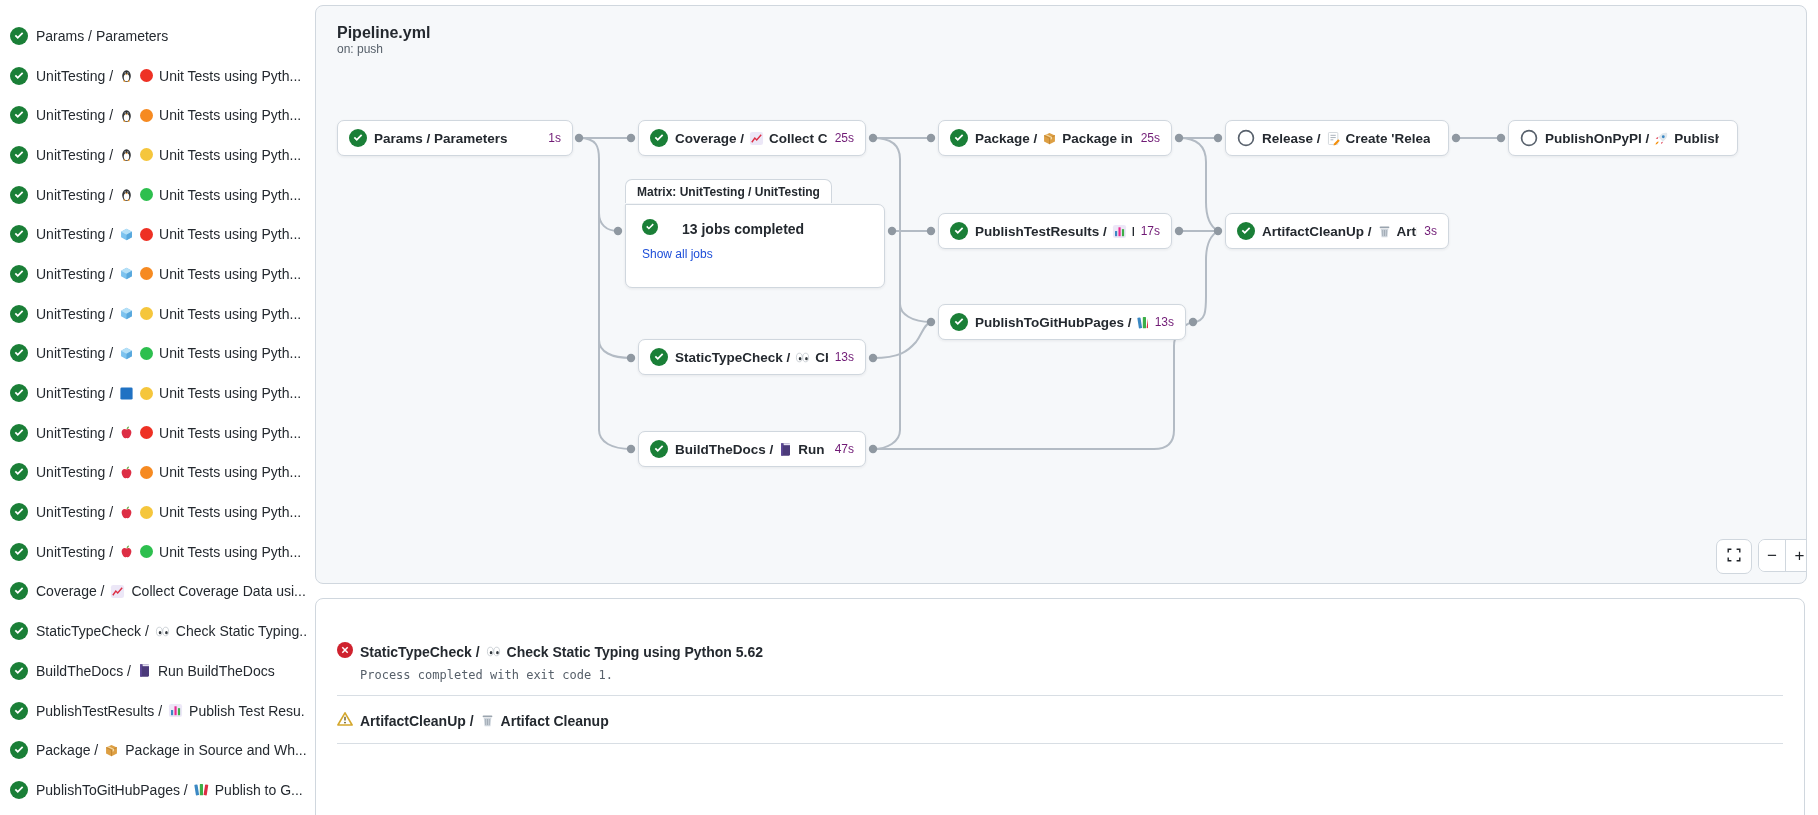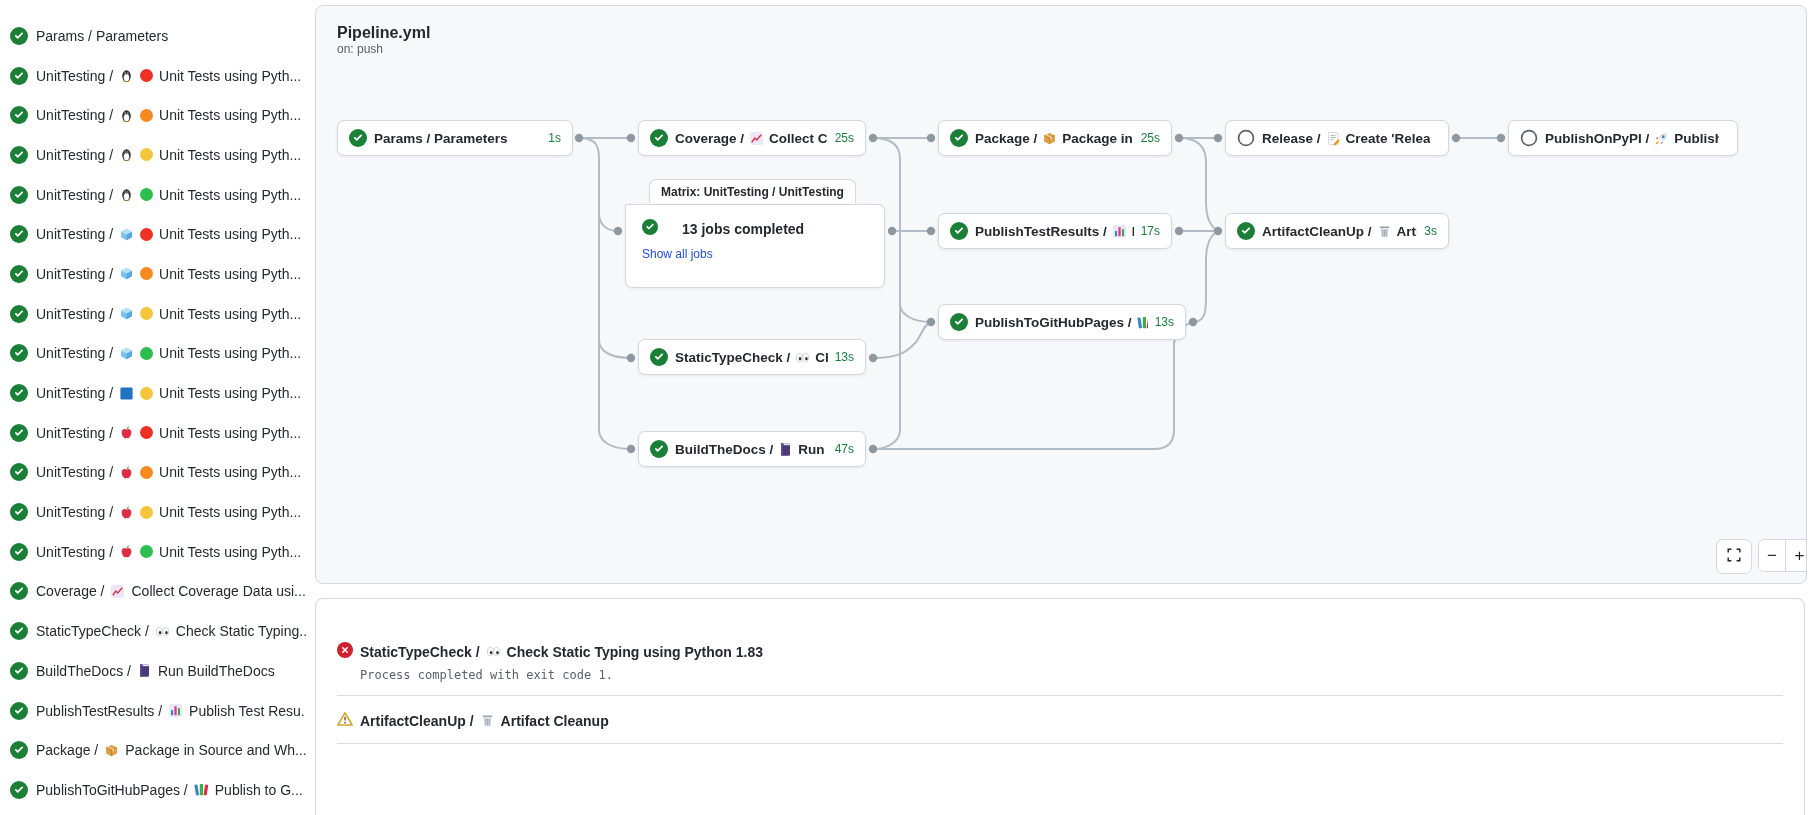--- a/index.html
+++ b/index.html
@@ -24,25 +24,25 @@
   .g-title{position:absolute;left:21px;top:18px;font-size:16px;font-weight:700;color:#24292f;}
   .g-trigger{position:absolute;left:21px;top:36px;font-size:12px;color:#57606a;}
   svg.edges{position:absolute;left:0;top:0;}
   .node{position:absolute;height:36px;background:#fff;border:1px solid #d0d7de;border-radius:7px;
     box-shadow:0 1px 3px rgba(31,35,40,.07);display:flex;align-items:center;gap:7px;
     padding:0 11px;box-sizing:border-box;cursor:pointer;}
   .node .nst{display:flex;flex:0 0 auto;}
   .nlabel{display:flex;align-items:center;gap:5px;font-weight:600;font-size:13.5px;
     white-space:nowrap;overflow:hidden;}
   .nico{display:flex;flex:0 0 auto;}
-  .ndur{margin-left:auto;font-size:12px;color:#15803d;flex:0 0 auto;}
+  .ndur{margin-left:auto;font-size:12px;color:#701a75;flex:0 0 auto;}
   
   .matrix-tab{position:absolute;left:309px;top:173px;background:#fff;border:1px solid #d0d7de;
     border-bottom:none;border-radius:7px 7px 0 0;padding:5px 11px 4px;font-size:12px;font-weight:600;
-    z-index:2;cursor:pointer;margin-left:24px;}
+    z-index:2;cursor:pointer;}
   .matrix-card{position:absolute;left:309px;top:198px;width:260px;height:84px;background:#fff;
     border:1px solid #d0d7de;border-radius:0 7px 7px 7px;box-shadow:0 1px 3px rgba(31,35,40,.07);
     box-sizing:border-box;padding:14px 16px;}
   .matrix-row{display:flex;align-items:center;gap:24px;font-weight:600;font-size:14px;}
   .mshow{display:inline-block;margin-top:9px;font-size:12px;color:#1d4ed8;cursor:pointer;}
   
   .fs-btn{position:absolute;left:1400px;top:533px;width:34px;height:33px;background:#fff;
     border:1px solid #d0d7de;border-radius:7px;display:flex;align-items:center;justify-content:center;cursor:pointer;}
   .zoom-group{position:absolute;left:1442px;top:533px;display:flex;border:1px solid #d0d7de;
     border-radius:7px;overflow:hidden;background:#fff;}
@@ -768,21 +768,21 @@
       <span class="an-ttl">
         <span class="an-prefix">StaticTypeCheck /</span>
         <span class="nico an-jobicon">
               <svg viewBox="0 0 16 16" width="15" height="15">
                 <ellipse cx="4.6" cy="8" rx="3.1" ry="4.6" fill="#fff" stroke="#aab2ba" stroke-width=".6"></ellipse>
                 <ellipse cx="11.4" cy="8" rx="3.1" ry="4.6" fill="#fff" stroke="#aab2ba" stroke-width=".6"></ellipse>
                 <ellipse cx="5.4" cy="9.2" rx="1.4" ry="1.8" fill="#31373d"></ellipse>
                 <ellipse cx="12.2" cy="9.2" rx="1.4" ry="1.8" fill="#31373d"></ellipse>
               </svg>
             </span>
-        <span class="an-text">Check Static Typing using Python 1.83</span>
+        <span class="an-text">Check Static Typing using Python 5.62</span>
       </span>
     </div>
     <div class="an-msg">Process completed with exit code 1.</div>
   </div>
 
   <div class="an-item">
     <div class="an-head">
       <span class="an-status"><svg viewBox="0 0 16 16" width="16" height="16">
               <path d="M8 1.8 15.1 14H.9z" fill="none" stroke="#d4a72c" stroke-width="1.6" stroke-linejoin="round"></path>
               <path d="M8 5.8v3.6" stroke="#6b5b1e" stroke-width="1.4"></path>

